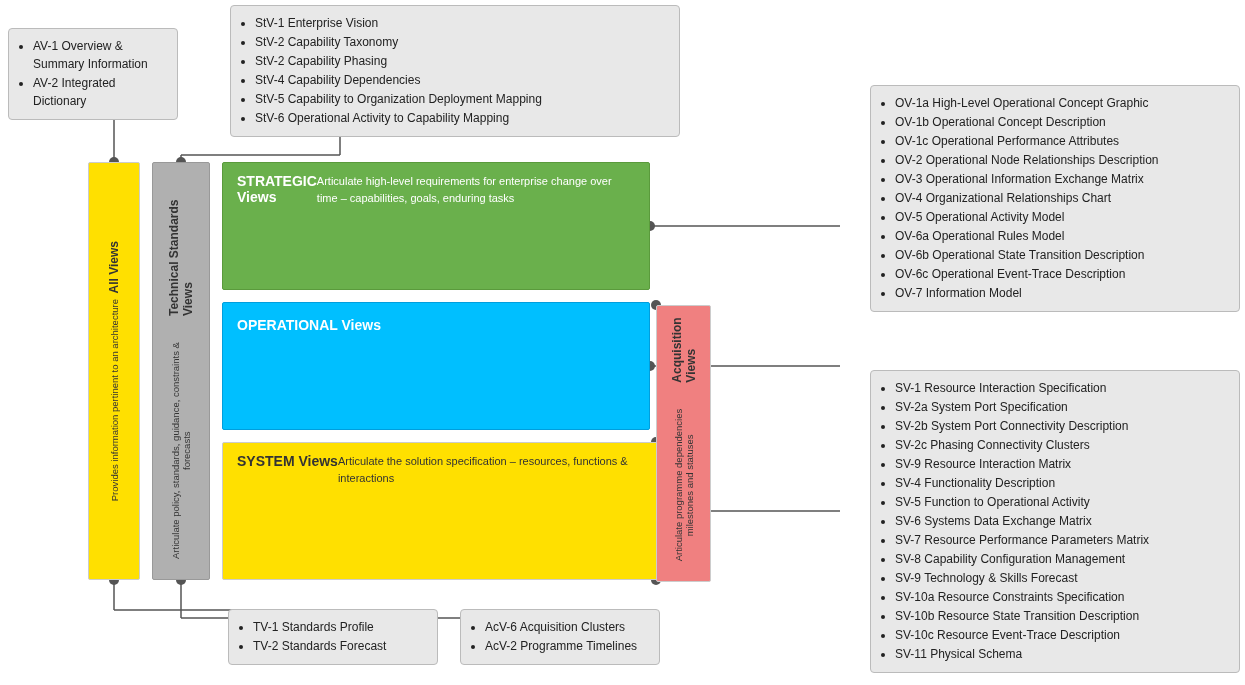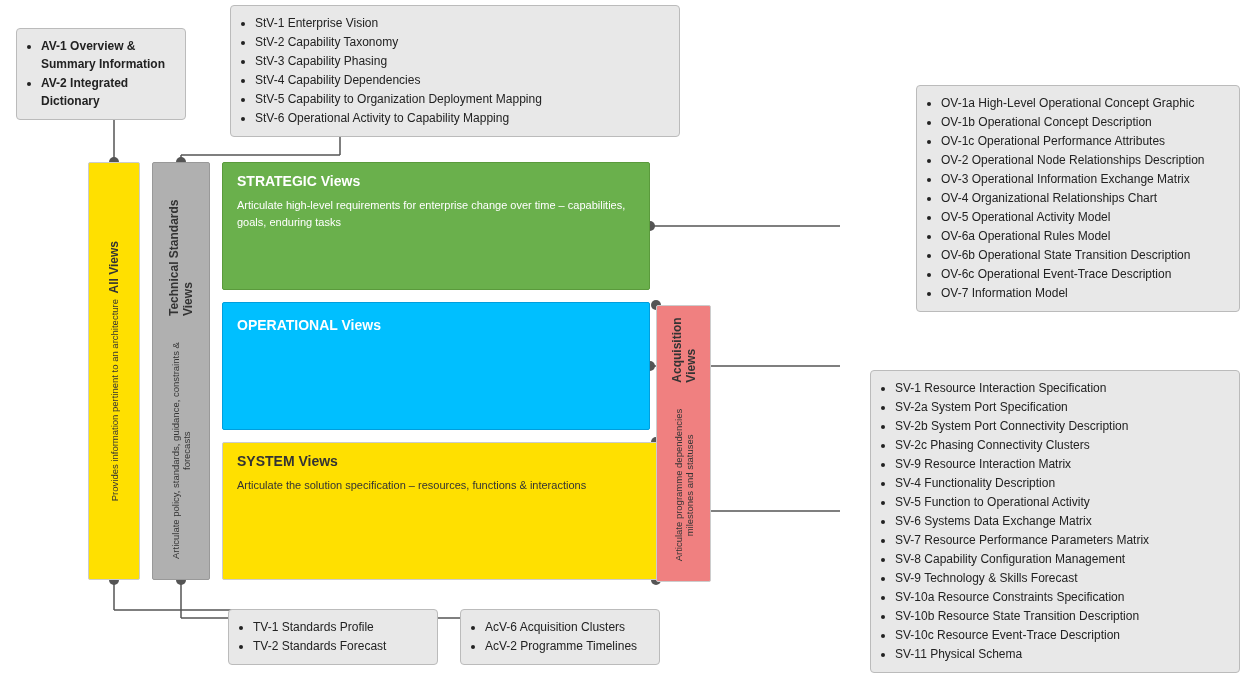--- a/index.html
+++ b/index.html
@@ -34,37 +34,36 @@
       list-style: disc;
       padding-left: 14px;
     }
     .tooltip-box ul li {
       margin-bottom: 1px;
     }
 
     
     .box-av {
       top: 28px;
-      left: 16px;
+      left: 8px;
       width: 170px;
-      font-weight: bold;
     }
 
     
     .box-stv {
       top: 5px;
       left: 230px;
       width: 450px;
     }
 
     
     .box-ov {
       top: 85px;
       right: 5px;
-      width: 324px;
+      width: 370px;
     }
 
     
     .box-sv {
       top: 370px;
       right: 5px;
       width: 370px;
     }
 
     
@@ -79,21 +78,20 @@
       bottom: 20px;
       left: 460px;
       width: 200px;
     }
 
     
     .view-panel {
       position: absolute;
       border-radius: 2px;
       display: flex;
-      flex-direction: column;
       justify-content: flex-start;
     }
 
     
     .panel-all-views {
       top: 162px;
       left: 88px;
       width: 52px;
       height: 418px;
       background: #FFE000;
@@ -310,21 +308,21 @@
     <ul>
       <li>AV-1 Overview &amp; Summary Information</li>
       <li>AV-2 Integrated Dictionary</li>
     </ul>
   </div>
 
   <div class="tooltip-box box-stv">
     <ul>
       <li>StV-1 Enterprise Vision</li>
       <li>StV-2 Capability Taxonomy</li>
-      <li>StV-3 Capability Phasing</li>
+      <li>StV-2 Capability Phasing</li>
       <li>StV-4 Capability Dependencies</li>
       <li>StV-5 Capability to Organization Deployment Mapping</li>
       <li>StV-6 Operational Activity to Capability Mapping</li>
     </ul>
   </div>
 
   <div class="tooltip-box box-ov">
     <ul>
       <li>OV-1a High-Level Operational Concept Graphic</li>
       <li>OV-1b Operational Concept Description</li>

